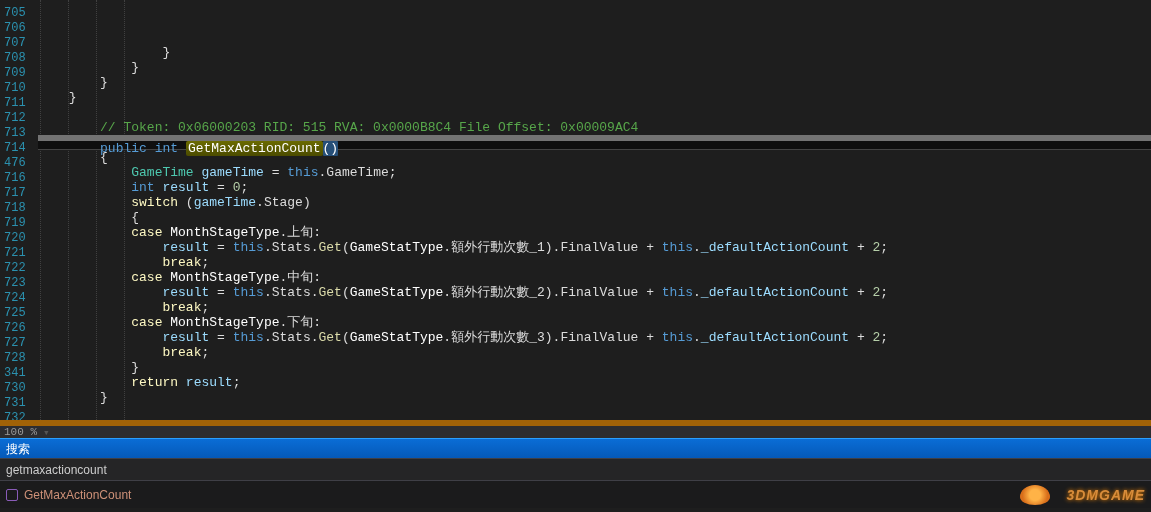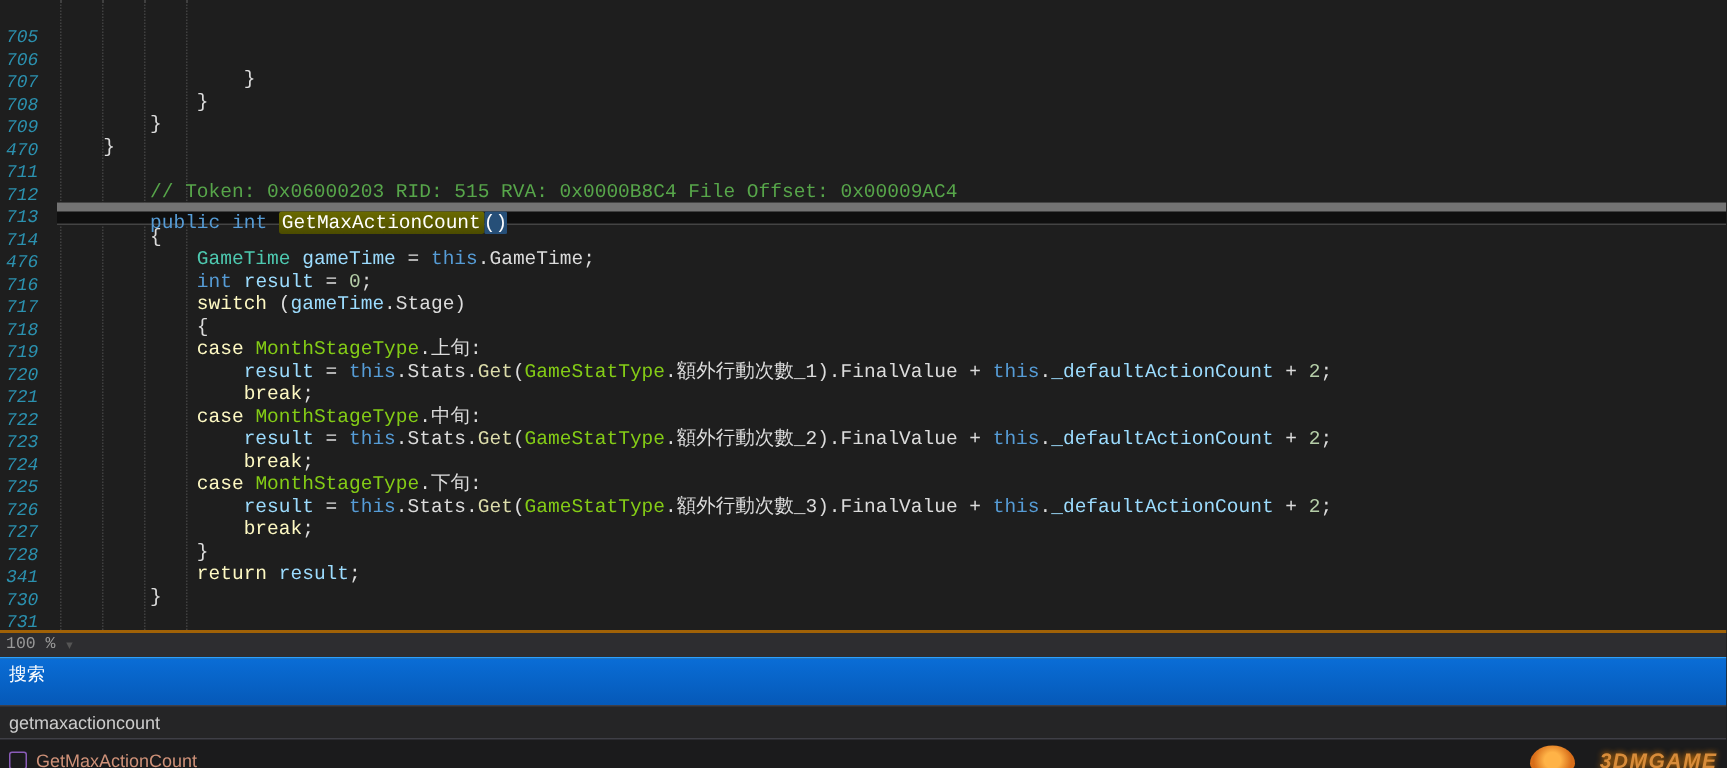--- a/index.html
+++ b/index.html
@@ -16,25 +16,24 @@
 .editor {
   display: flex;
   height: 420px;
   background: #1e1e1e;
   overflow: hidden;
 }
 .gutter {
   background: #1e1e1e;
   color: #2b91af;
   text-align: right;
-  padding: 18px 12px 0 4px;
+  padding: 6px 12px 0 4px;
   user-select: none;
   flex-shrink: 0;
   font-size: 12px;
-  font-style: italic;
 }
 .gutter div { height: 15px; line-height: 15px; }
 .code {
   flex: 1;
   white-space: pre;
   position: relative;
 }
 .code-line {
   height: 15px;
   line-height: 15px;
@@ -64,57 +63,57 @@
 .g2 { left: 30px; }
 .g3 { left: 58px; }
 .g4 { left: 86px; }
 .comment { color: #57a64a; }
 .keyword { color: #569cd6; }
 .type { color: #4ec9b0; }
 .method { color: #dcdcaa; }
 .field { color: #9cdcfe; }
 .number { color: #b5cea8; }
 .punct { color: #dcdcdc; }
-.enum { color: #84cc16; }
+.enum { color: #ffffff; }
 .prop { color: #dcdcdc; }
 .member { color: #fef9c3; }
 .hl-name {
   background: linear-gradient(#6b6b00, #4b4b00);
   color: #fff;
   border-radius: 2px;
   padding: 0 2px;
 }
 .sel {
   background: #264f78;
   color: #fff;
   border-radius: 1px;
 }
 .statusbar {
   height: 18px;
   background: #2d2d30;
-  border-top: 2px solid #a16207;
+  border-top: 6px solid #a16207;
   display: flex;
   align-items: center;
   font-size: 11px;
   color: #999;
   padding: 0 4px;
 }
 .zoom-box {
   display: flex;
   align-items: center;
   gap: 2px;
 }
 .zoom-sep {
   color: #555;
   margin: 0 4px;
 }
 .search-header {
   background: linear-gradient(#0a6dd6, #0559b8);
   color: #fff;
-  height: 32px;
+  height: 20px;
   line-height: 20px;
   padding: 0 6px;
   font-size: 12px;
   font-family: 'Segoe UI', sans-serif;
   border-top: 1px solid #2a9fff;
 }
 .search-query {
   background: #252526;
   color: #ccc;
   height: 22px;
@@ -165,21 +164,21 @@
 </head>
 <body>
 
 <div class="editor">
   <div class="gutter" id="gutter">
       <div>705</div>
       <div>706</div>
       <div>707</div>
       <div>708</div>
       <div>709</div>
-      <div>470</div>
+      <div>710</div>
       <div>711</div>
       <div>712</div>
       <div>713</div>
       <div>714</div>
       <div>476</div>
       <div>716</div>
       <div>717</div>
       <div>718</div>
       <div>719</div>
       <div>720</div>

